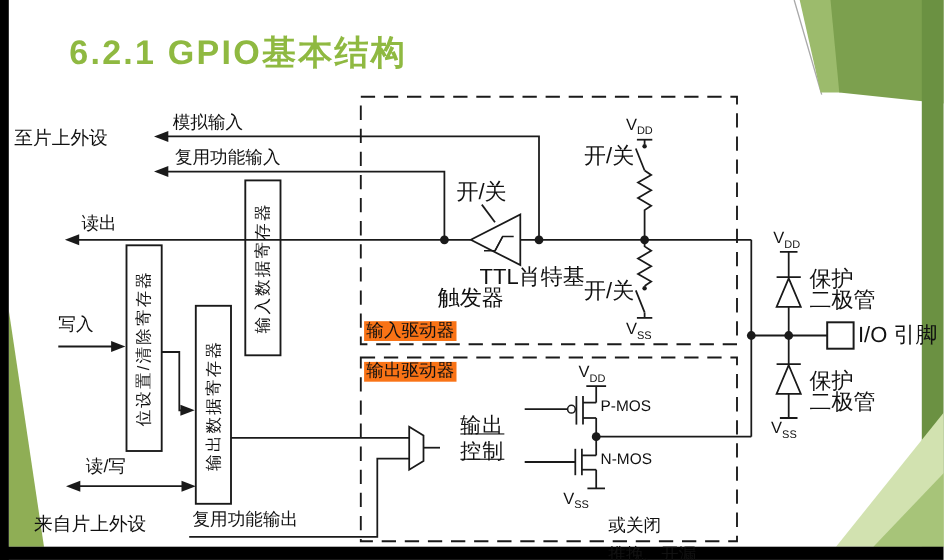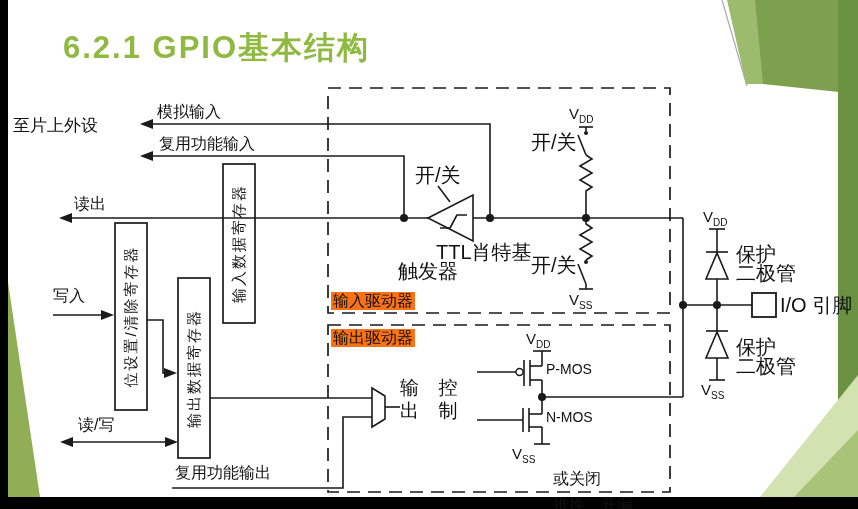--- a/index.html
+++ b/index.html
@@ -15,22 +15,22 @@
   .lb.xs{font-size:14px;}
   .lb.bg{background:#f97316;padding:0 2px;}
   .title{
     position:absolute;left:63px;top:27px;z-index:2;
     font-size:31px;font-weight:700;color:#8FB941;letter-spacing:2px;white-space:nowrap;
   }
   .vreg{position:absolute;display:flex;align-items:center;justify-content:center;z-index:2;}
   .vreg span{transform:rotate(-90deg);white-space:nowrap;font-size:15px;letter-spacing:2px;}
   .ctl{
     position:absolute;left:400px;top:363px;width:77px;height:72px;z-index:2;
-    display:flex;flex-direction:row;align-items:center;justify-content:center;
-    font-size:19px;line-height:23px;letter-spacing:1px;
+    display:flex;flex-direction:column;align-items:center;justify-content:center;
+    font-size:19px;line-height:23px;letter-spacing:1px;text-decoration:underline;
   }
   .vl{position:absolute;z-index:2;font-size:15px;white-space:nowrap;}
   .vl sub{font-size:10px;}
 </style>
 </head>
 <body>
 
 <div class="stage">
 
   <svg width="858" height="509" viewBox="0 0 858 509">
@@ -146,20 +146,21 @@
   <div class="title">6.2.1 GPIO基本结构</div>
 
   <div class="labels">
 
     <span class="lb big" style="left:13px;top:117px;">至片上外设</span>
     <span class="lb" style="left:157px;top:103px;">模拟输入</span>
     <span class="lb" style="left:159px;top:135px;">复用功能输入</span>
     <span class="lb" style="left:74px;top:195px;">读出</span>
     <span class="lb" style="left:53px;top:287px;">写入</span>
     <span class="lb" style="left:78px;top:416px;">读/写</span>
+    <span class="lb big" style="left:31px;top:468px;">来自片上外设</span>
     <span class="lb" style="left:175px;top:464px;">复用功能输出</span>
 
     <div class="vreg" style="left:223px;top:164px;width:32px;height:159px;">
       <span>输入数据寄存器</span>
     </div>
     <div class="vreg" style="left:115px;top:223px;width:32px;height:187px;">
       <span>位设置/清除寄存器</span>
     </div>
     <div class="vreg" style="left:178px;top:278px;width:32px;height:180px;">
       <span>输出数据寄存器</span>

